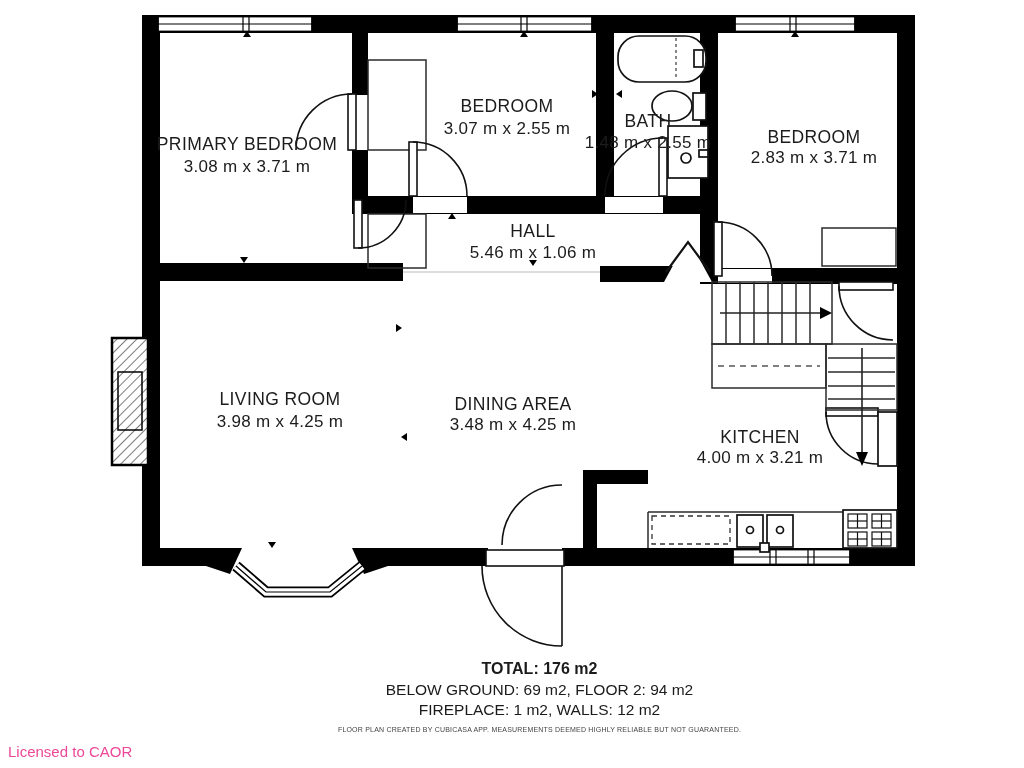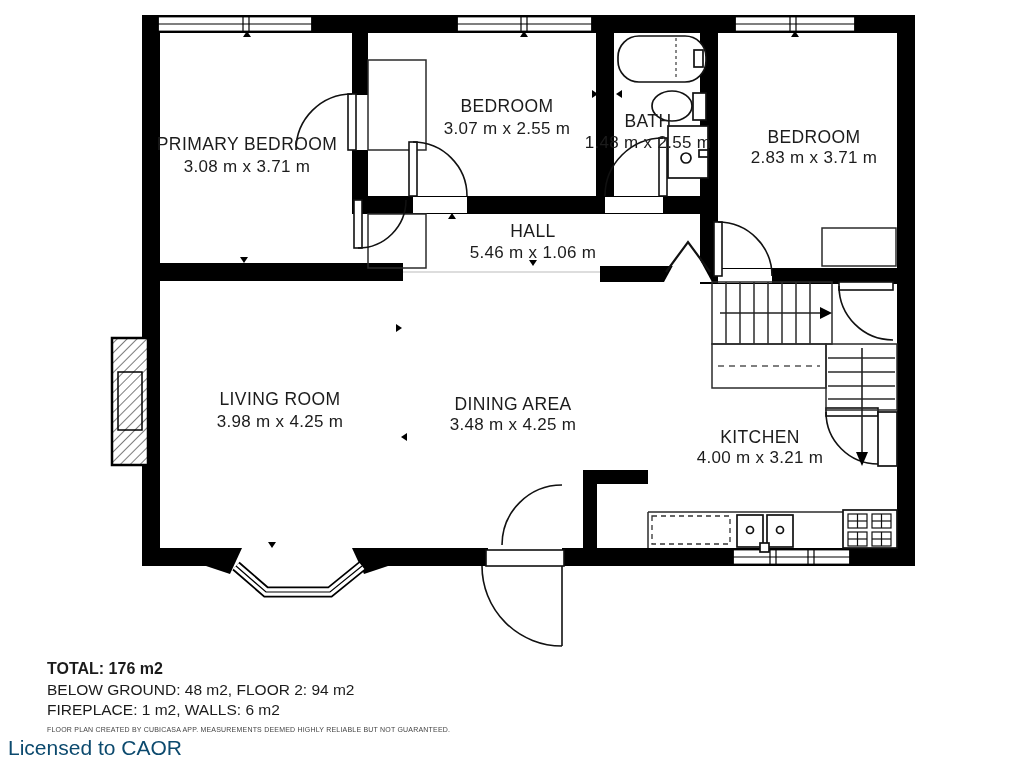--- a/index.html
+++ b/index.html
@@ -9,25 +9,25 @@
   .room-name{font-size:17.5px;fill:#1c1c1c;text-anchor:middle;letter-spacing:.4px;}
   .room-dims{font-size:17px;fill:#1c1c1c;text-anchor:middle;letter-spacing:.3px;}
   .wall{fill:#000;}
   .thin{fill:none;stroke:#2b2b2b;stroke-width:1.5;}
   .arc{fill:none;stroke:#111;stroke-width:1.6;}
   .leaf{fill:#fff;stroke:#111;stroke-width:1.6;}
   .winrect{fill:#fff;stroke:#000;stroke-width:1.8;}
   .winline{stroke:#000;stroke-width:1.2;}
   .fixture{fill:#fff;stroke:#111;stroke-width:1.7;}
   .marker{fill:#000;}
-  .footer{position:absolute;left:8px;right:0;top:660px;color:#1b1b1b;padding-left:39px;}
+  .footer{position:absolute;left:16px;right:0;top:660px;text-align:center;color:#1b1b1b;padding-left:39px;}
   .f-total{font-weight:700;font-size:16px;margin:0 0 3px 0;}
   .f-line{font-size:15.5px;margin:0 0 2px 0;}
   .f-small{font-size:7px;color:#444;margin-top:7px;letter-spacing:.2px;}
-  .license{position:absolute;left:8px;bottom:8px;font-size:21px;color:#0c4a6e;}
+  .license{position:absolute;left:8px;bottom:8px;font-size:15px;color:#ec4899;}
 </style>
 </head>
 <body>
 
 <div class="stage">
 
 <svg class="plan-svg" width="1024" height="768" viewBox="0 0 1024 768">
   <defs>
     <pattern id="hatch" width="7" height="7" patternUnits="userSpaceOnUse" patternTransform="rotate(45)">
       <rect width="7" height="7" fill="#fff"></rect>
@@ -238,20 +238,20 @@
     <text class="room-name" x="513" y="410">DINING AREA</text>
     <text class="room-dims" x="513" y="430">3.48 m x 4.25 m</text>
 
     <text class="room-name" x="760" y="443">KITCHEN</text>
     <text class="room-dims" x="760" y="463">4.00 m x 3.21 m</text>
   </g>
 </svg>
 
   <div class="footer">
     <div class="f-total">TOTAL: 176 m2</div>
-    <div class="f-line">BELOW GROUND: 48 m2, FLOOR 2: 94 m2</div>
-    <div class="f-line">FIREPLACE: 1 m2, WALLS: 6 m2</div>
+    <div class="f-line">BELOW GROUND: 69 m2, FLOOR 2: 94 m2</div>
+    <div class="f-line">FIREPLACE: 1 m2, WALLS: 12 m2</div>
     <div class="f-small">FLOOR PLAN CREATED BY CUBICASA APP. MEASUREMENTS DEEMED HIGHLY RELIABLE BUT NOT GUARANTEED.</div>
   </div>
 
   <div class="license">Licensed to CAOR</div>
 
 </div>
 
 </body></html>

